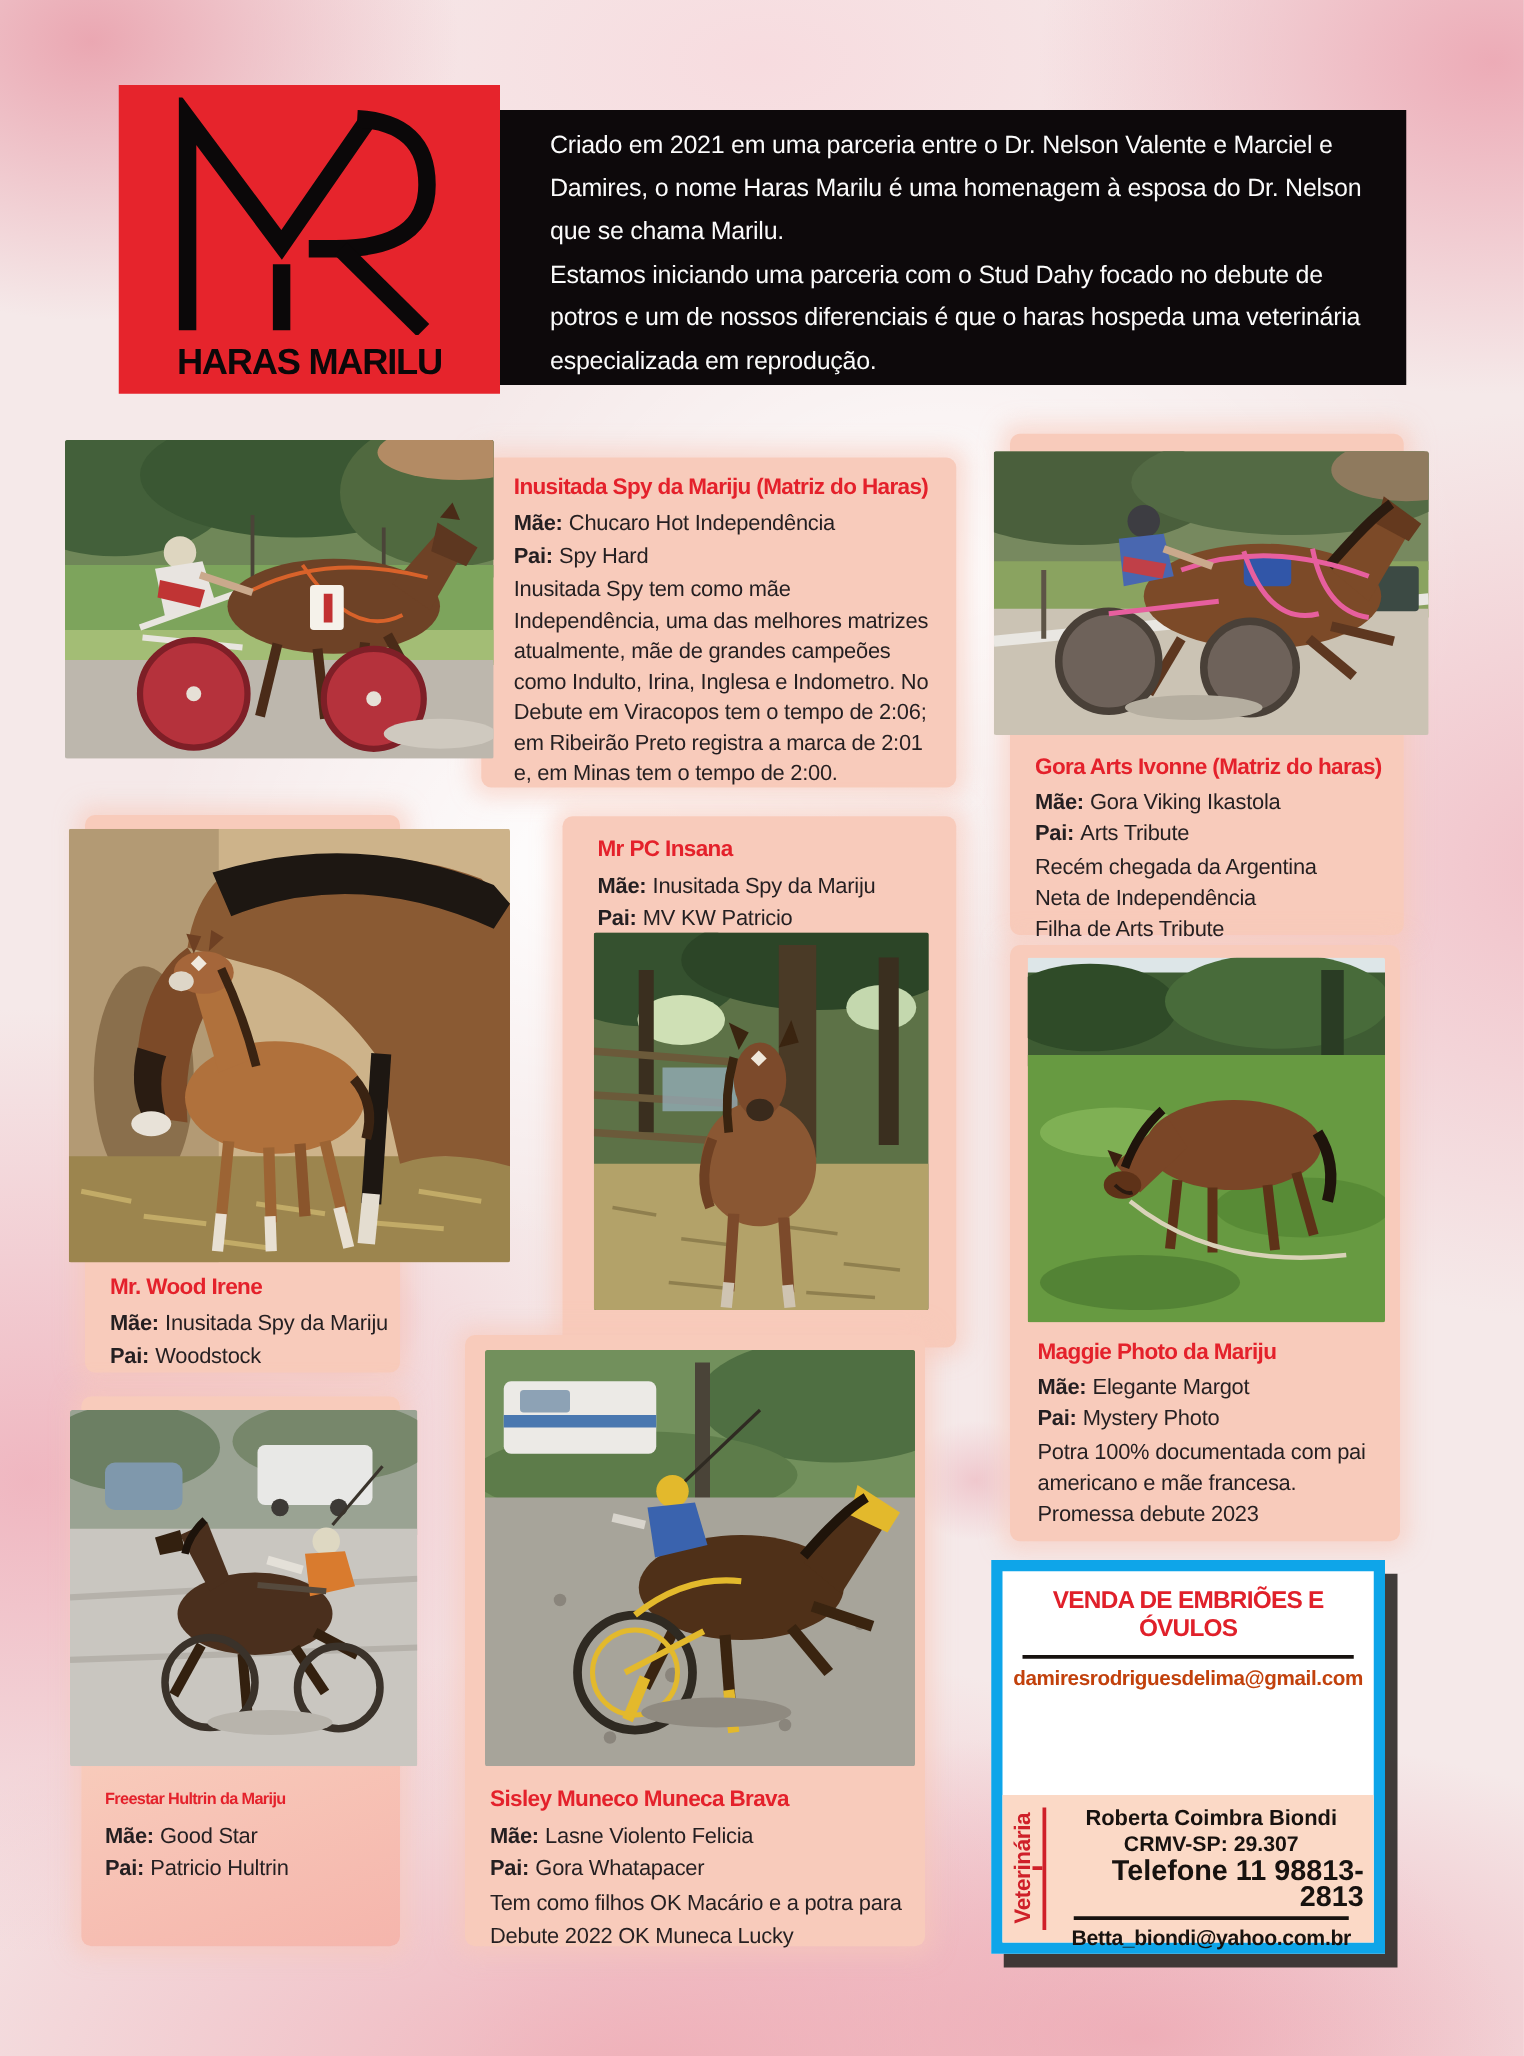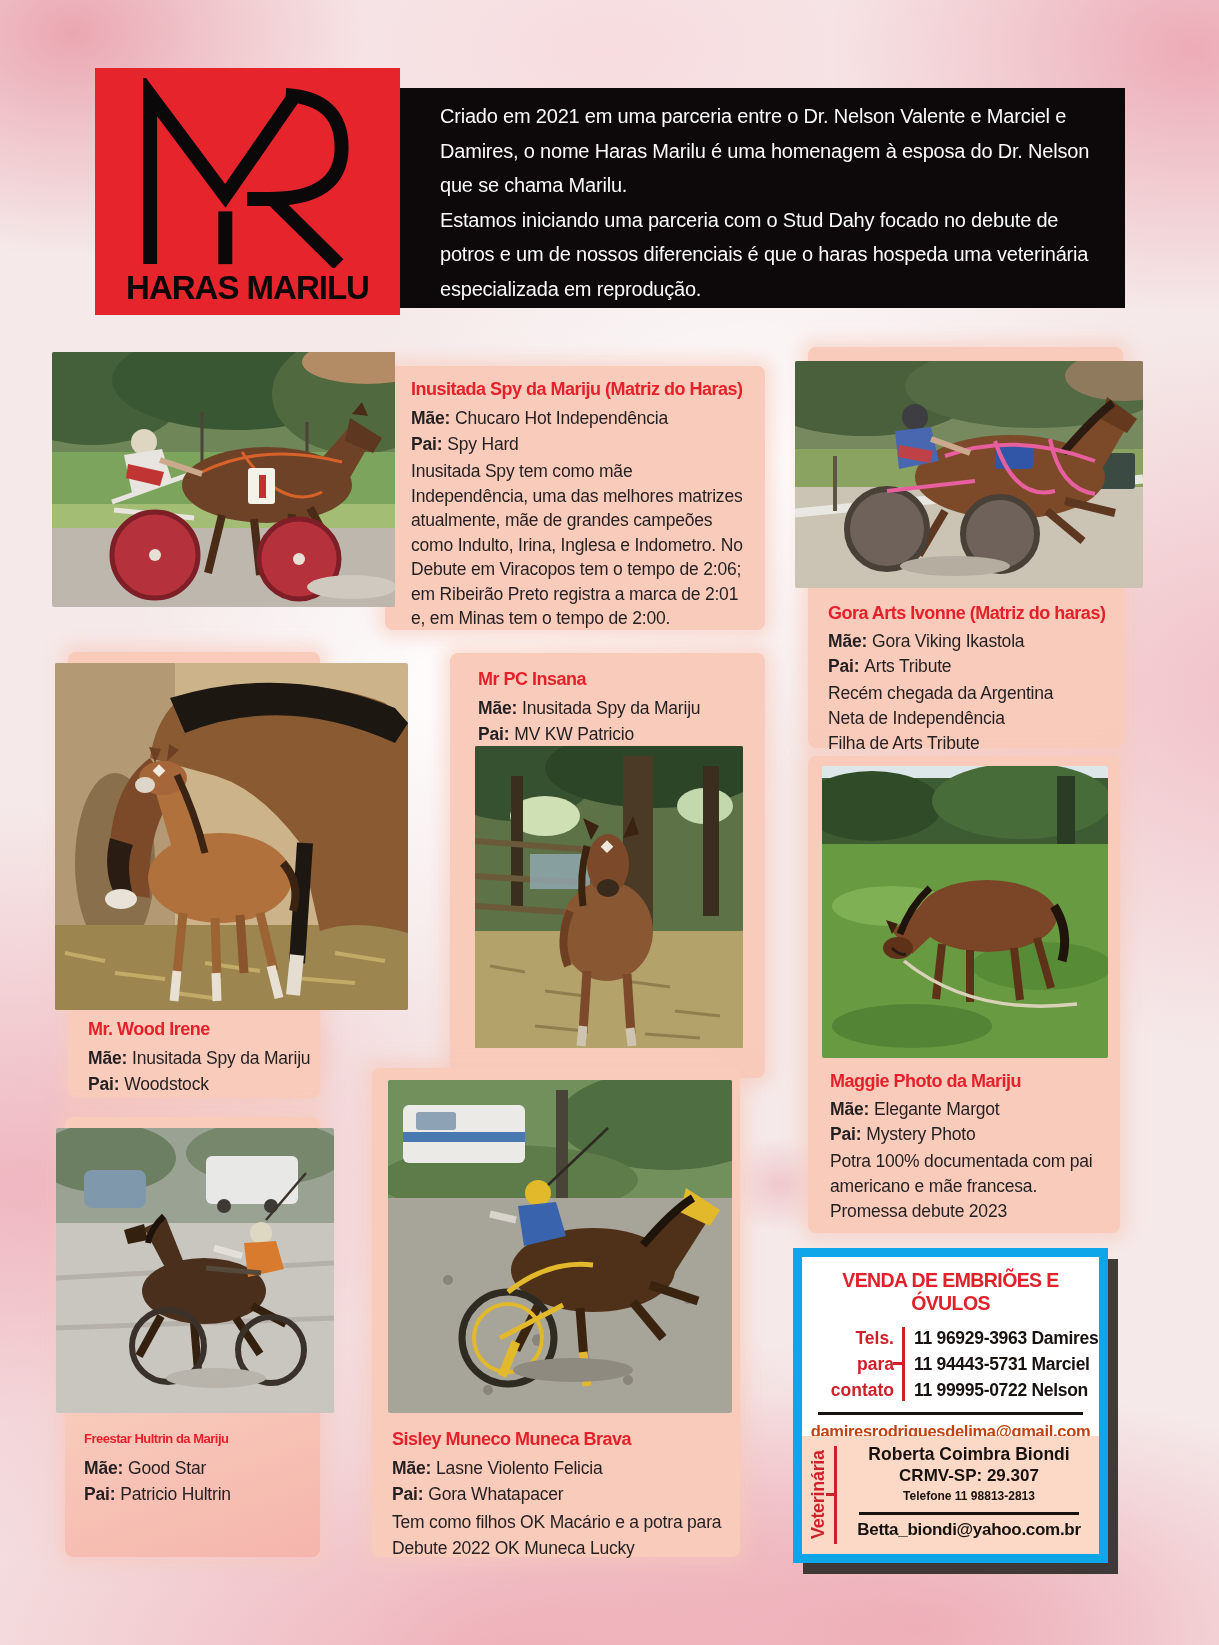--- a/index.html
+++ b/index.html
@@ -30,21 +30,21 @@
   .ln{margin:0;font-size:17.5px;line-height:26px;letter-spacing:-.2px;}
   .ln b{font-weight:bold;margin-right:5px;}
   .bodytxt{margin:2px 0 0 0;font-size:17.5px;line-height:24.5px;letter-spacing:-.2px;}
   .pre{white-space:pre-line;}
   
   #black-band{left:105px;top:88px;width:1020px;height:220px;background:#0d090b;z-index:1;}
   #intro{left:440px;top:99px;width:652px;color:#fbfbfb;font-size:20px;line-height:34.5px;
          letter-spacing:-.2px;white-space:pre-line;z-index:2;}
   #logo-box{left:95px;top:68px;width:305px;height:247px;background:#e6242c;z-index:3;}
   #logo-title{position:absolute;left:0;right:0;bottom:8px;text-align:center;color:#0b0809;
-              font-weight:bold;font-size:33px;letter-spacing:-1px;}
+              font-weight:bold;font-size:29px;letter-spacing:-1px;}
   
   #venda-box{left:793px;top:1248px;width:315px;height:315px;box-sizing:border-box;
              background:#fff;border:9px solid #0ea5e9;box-shadow:10px 11px 0 rgba(48,44,42,.92);z-index:3;}
   #venda-title{text-align:center;margin:12px 4px 0 4px;color:#e0202a;font-weight:bold;
                font-size:19.5px;letter-spacing:-.6px;}
   .tels{display:flex;margin:10px 0 0 6px;}
   .tels-labels{width:86px;text-align:right;color:#cf2029;font-weight:bold;font-size:17.5px;line-height:26px;}
   .tels-divider{width:3px;background:#cf2029;margin:2px 9px 2px 8px;position:relative;}
   .tels-divider .tick{position:absolute;left:-9px;top:50%;width:9px;height:3px;background:#cf2029;margin-top:-2px;}
   .tels-phones{font-size:17.5px;font-weight:bold;line-height:26px;color:#17120f;letter-spacing:-.3px;}
@@ -52,21 +52,21 @@
   #venda-hr{margin:9px 16px 0 16px;}
   #venda-email{text-align:center;font-weight:bold;font-size:16.5px;margin-top:7px;color:#c2410c;letter-spacing:-.3px;}
   #vet-panel{position:absolute;left:0;right:0;bottom:0;height:118px;background:#fbd9c6;display:flex;}
   #vet-label{writing-mode:vertical-rl;transform:rotate(180deg);color:#cf2029;font-weight:bold;
              font-size:18px;letter-spacing:-.3px;margin:4px 1px 4px 6px;text-align:center;}
   #vet-divider{width:3px;background:#cf2029;margin:10px 8px 10px 4px;position:relative;}
   #vet-divider .tick{position:absolute;left:-8px;top:50%;width:8px;height:3px;background:#cf2029;margin-top:-2px;}
   #vet-content{flex:1;text-align:center;padding:8px 8px 0 2px;color:#17120f;}
   #vet-name{font-size:17.5px;font-weight:bold;line-height:21px;}
   #vet-crmv{font-size:17px;font-weight:bold;line-height:21px;}
-  #vet-phone{font-size:12px;font-weight:bold;line-height:21px;}
+  #vet-phone{font-size:23px;font-weight:bold;line-height:21px;text-align:right;}
   #vet-hr{margin:5px 12px 0 12px;}
   #vet-email{font-size:17px;font-weight:bold;margin-top:5px;letter-spacing:-.3px;}
 </style>
 </head>
 <body>
 
 <div id="black-band" class="abs"></div>
 <div id="intro" class="abs">Criado em 2021 em uma parceria entre o Dr. Nelson Valente e Marciel e Damires, o nome Haras Marilu é uma homenagem à esposa do Dr. Nelson que se chama Marilu.
 Estamos iniciando uma parceria com o Stud Dahy focado no debute de potros e um de nossos diferenciais é que o haras hospeda uma veterinária especializada em reprodução.</div>
 
@@ -353,35 +353,20 @@
 </div>
 <div class="txt" style="left:392px;top:1428px;width:335px;">
   <h3 class="title">Sisley Muneco Muneca Brava</h3>
   <p class="ln"><b>Mãe:</b><span>Lasne Violento Felicia</span></p>
   <p class="ln"><b>Pai:</b><span>Gora Whatapacer</span></p>
   <p class="bodytxt" style="line-height:26px;">Tem como filhos OK Macário e a potra para Debute 2022 OK Muneca Lucky</p>
 </div>
 
 <div id="venda-box" class="abs">
   <div id="venda-title">VENDA DE EMBRIÕES E ÓVULOS</div>
-  <div class="tels">
-    <div class="tels-labels">
-      <div>Tels.</div>
-      <div>para</div>
-      <div>contato</div>
-    </div>
-    <div class="tels-divider">
-        <span class="tick"></span>
-      </div>
-    <div class="tels-phones">
-      <div>11 96929-3963 Damires</div>
-      <div>11 94443-5731 Marciel</div>
-      <div>11 99995-0722 Nelson</div>
-    </div>
-  </div>
   <div class="hr" id="venda-hr"></div>
   <div id="venda-email">damiresrodriguesdelima@gmail.com</div>
   <div id="vet-panel">
     <div id="vet-label">Veterinária</div>
     <div id="vet-divider">
         <span class="tick"></span>
       </div>
     <div id="vet-content">
       <div id="vet-name">Roberta Coimbra Biondi</div>
       <div id="vet-crmv">CRMV-SP: 29.307</div>

